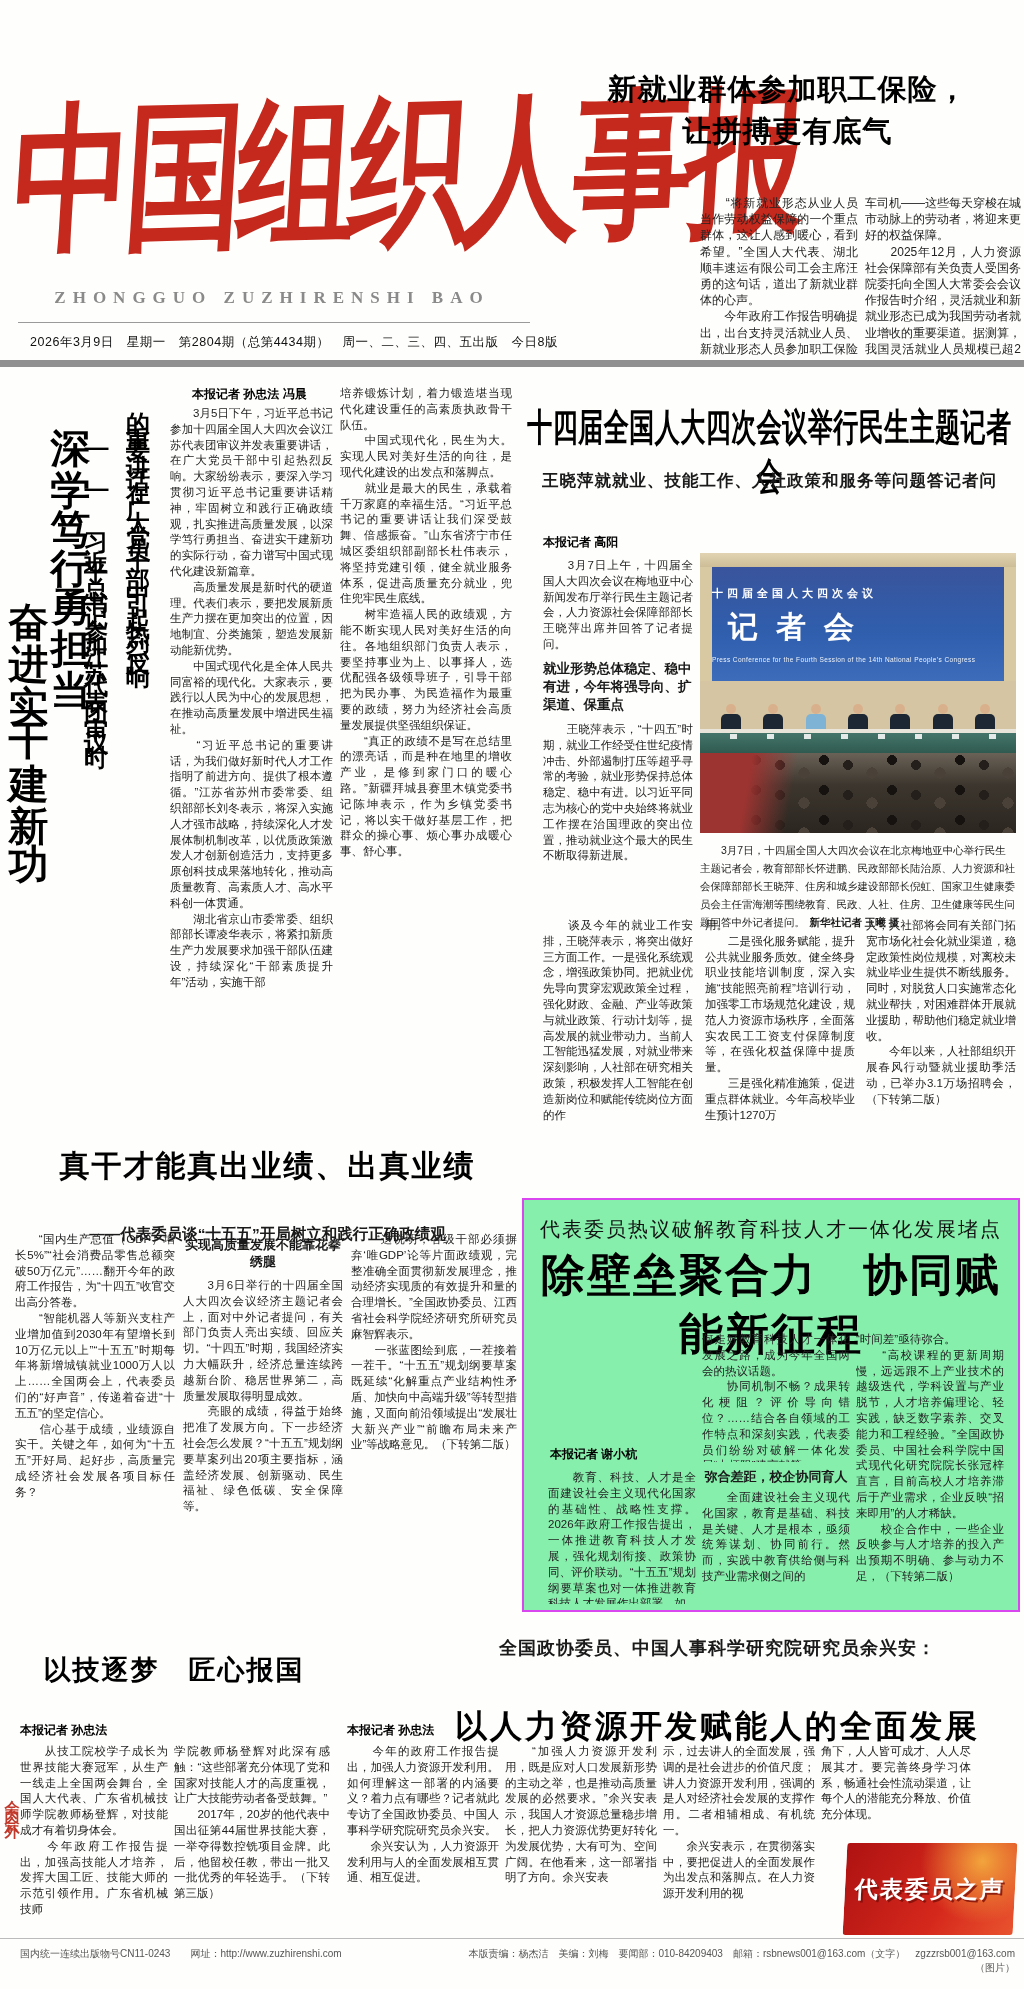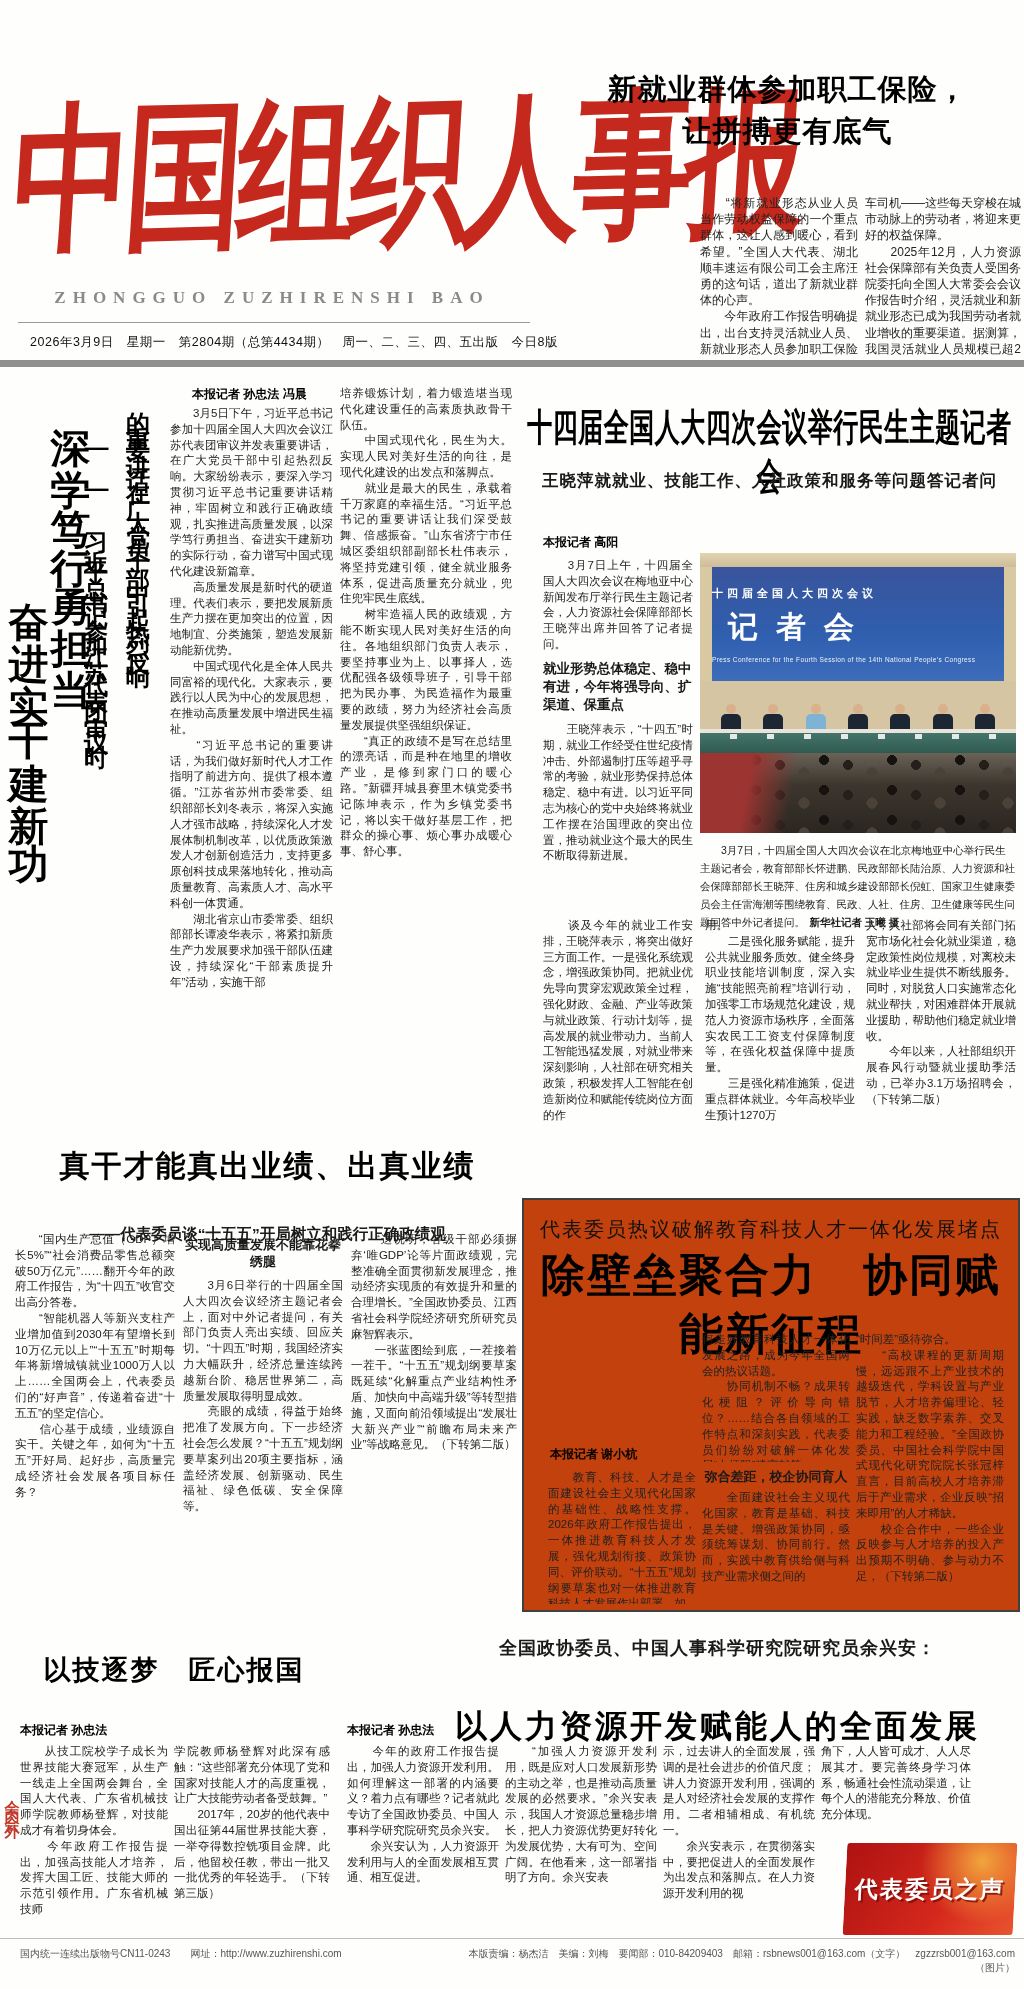--- a/index.html
+++ b/index.html
@@ -35,21 +35,21 @@
   .crosshead-c{font-size:13px;font-weight:bold;text-align:center;line-height:17px;}
   .caption{font-size:10.5px;line-height:14.2px;text-align:justify;white-space:pre-line;color:#222;}
   .credit{font-size:10.5px;font-weight:bold;}
   
   .vtext{writing-mode:vertical-rl;text-orientation:upright;position:absolute;}
   .vbig{font-size:40px;font-weight:900;letter-spacing:40px;color:#000;}
   .vkick{font-size:24px;font-weight:900;letter-spacing:14px;color:#000;}
   .vlabel{writing-mode:vertical-rl;text-orientation:upright;font-size:15px;font-weight:bold;
           color:#c0392b;letter-spacing:8px;}
   
-  .focus-box{border:2px solid #404040;background:#c2410c;}
+  .focus-box{border:2px solid #d946ef;background:#86efac;}
   .badge{background:radial-gradient(circle at 78% 22%, #f7bb49 0%, rgba(247,187,73,0) 38%),
          linear-gradient(115deg,#ae0f0d,#d92b1d 55%,#e8542b);
          border-radius:5px;color:#fff;font-size:30px;font-weight:900;letter-spacing:7px;
          display:flex;align-items:center;justify-content:center;
          text-shadow:1px 2px 3px rgba(90,10,5,.6);}
   .voice-box{background:radial-gradient(circle at 80% 20%, #f2a53c 0%, rgba(242,165,60,0) 40%),
          linear-gradient(120deg,#ae1212,#d5281c 60%,#e9542e);
          color:#fff;font-size:23px;font-weight:900;letter-spacing:2px;
          display:flex;align-items:center;justify-content:center;border-radius:3px;
          text-shadow:2px 2px 0 rgba(122,13,8,.8);transform:skewX(-3deg);}
@@ -189,21 +189,21 @@
 　　一张蓝图绘到底，一茬接着一茬干。“十五五”规划纲要草案既延续“化解重点产业结构性矛盾、加快向中高端升级”等转型措施，又面向前沿领域提出“发展壮大新兴产业”“前瞻布局未来产业”等战略意见。（下转第二版）</div>
 
 <div class="abs focus-box" style="left:522px;top:1198px;width:494px;height:410px;">
   <div class="abs kicker-focus" style="left:0;top:16px;width:494px;">代表委员热议破解教育科技人才一体化发展堵点</div>
   <div class="abs hl hl-focus" style="left:0;top:46px;width:494px;">除壁垒聚合力　协同赋能新征程</div>
   <div class="abs byline" style="left:26px;top:246px;">本报记者 谢小杭</div>
   <div class="abs jbody" style="left:24px;top:270px;width:148px;height:134px;">　　教育、科技、人才是全面建设社会主义现代化国家的基础性、战略性支撑。2026年政府工作报告提出，一体推进教育科技人才发展，强化规划衔接、政策协同、评价联动。“十五五”规划纲要草案也对一体推进教育科技人才发展作出部署。如</div>
   <div class="abs jbody" style="left:178px;top:132px;width:148px;height:130px;">何走好教育科技人才一体化发展之路，成为今年全国两会的热议话题。
 　　协同机制不畅？成果转化梗阻？评价导向错位？……结合各自领域的工作特点和深刻实践，代表委员们纷纷对破解一体化发展“中梗阻”建言献策。</div>
   <div class="abs crosshead-c" style="left:178px;top:268px;width:148px;">弥合差距，校企协同育人</div>
-  <div class="abs jbody" style="left:178px;top:290px;width:148px;height:114px;">　　全面建设社会主义现代化国家，教育是基础、科技是关键、增强政策协同，亟须统筹谋划、协同前行。然而，实践中教育供给侧与科技产业需求侧之间的</div>
+  <div class="abs jbody" style="left:178px;top:290px;width:148px;height:114px;">　　全面建设社会主义现代化国家，教育是基础、科技是关键、人才是根本，亟须统筹谋划、协同前行。然而，实践中教育供给侧与科技产业需求侧之间的</div>
   <div class="abs jbody" style="left:332px;top:132px;width:148px;height:272px;">“时间差”亟待弥合。
 　　“高校课程的更新周期慢，远远跟不上产业技术的越级迭代，学科设置与产业脱节，人才培养偏理论、轻实践，缺乏数字素养、交叉能力和工程经验。”全国政协委员、中国社会科学院中国式现代化研究院院长张冠梓直言，目前高校人才培养滞后于产业需求，企业反映“招来即用”的人才稀缺。
 　　校企合作中，一些企业反映参与人才培养的投入产出预期不明确、参与动力不足，（下转第二版）</div>
 </div>
 
 <div class="abs vlabel" style="left:2px;top:1788px;">会内会外</div>
 <div class="abs hl hl-skills" style="left:15px;top:1652px;width:318px;">以技逐梦　匠心报国</div>
 <div class="abs byline" style="left:20px;top:1722px;">本报记者 孙忠法</div>
 <div class="abs jbody" style="left:20px;top:1744px;width:148px;height:192px;">　　从技工院校学子成长为世界技能大赛冠军，从生产一线走上全国两会舞台，全国人大代表、广东省机械技师学院教师杨登辉，对技能成才有着切身体会。
 　　今年政府工作报告提出，加强高技能人才培养，发挥大国工匠、技能大师的示范引领作用。广东省机械技师</div>

